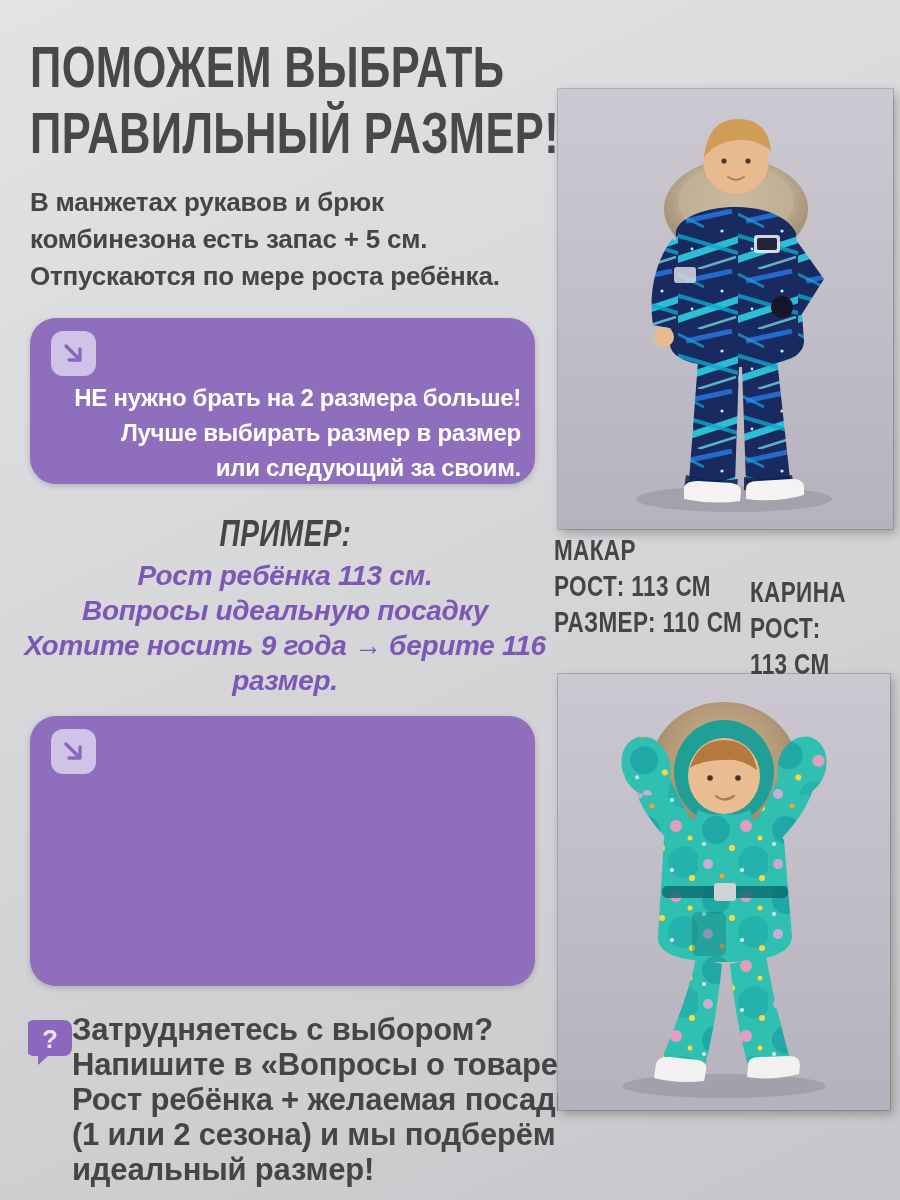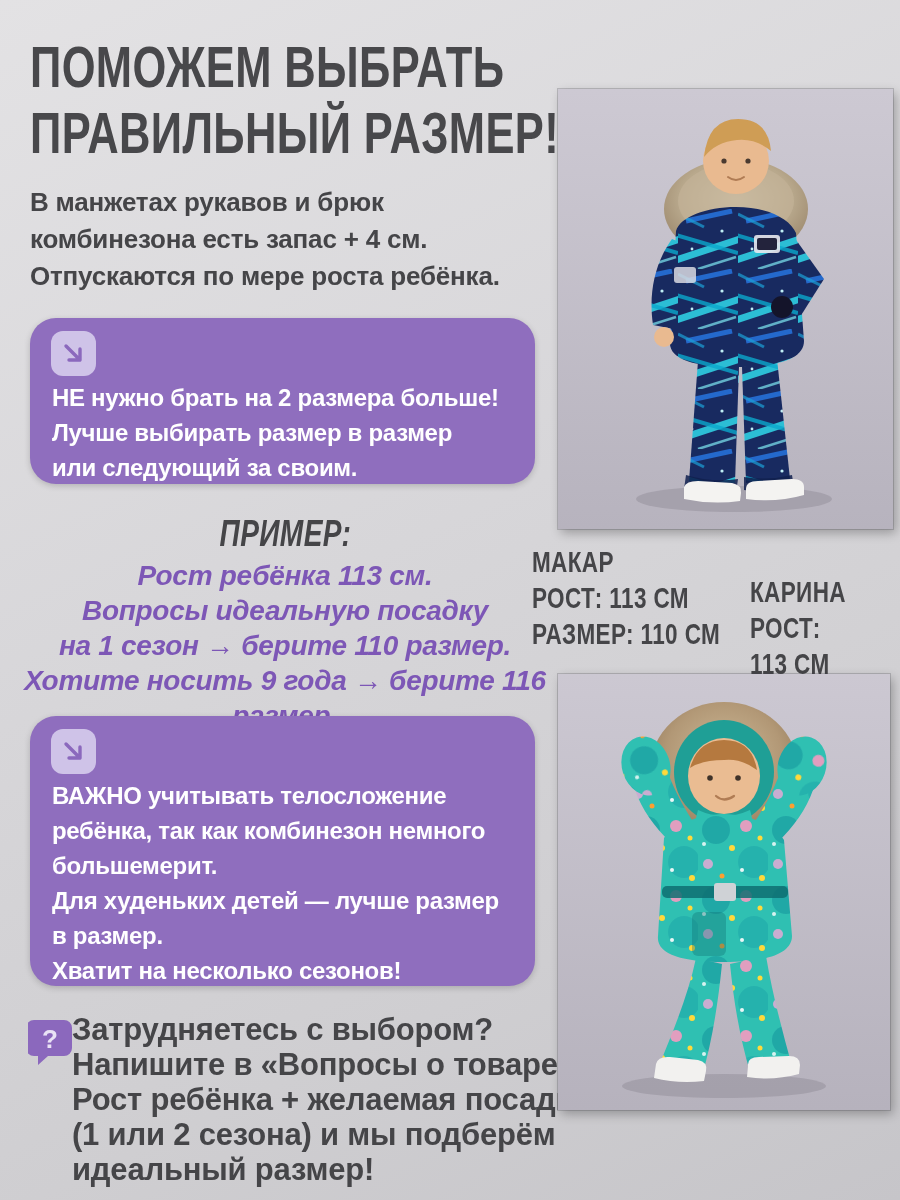--- a/index.html
+++ b/index.html
@@ -25,21 +25,21 @@
   .intro{
     position:absolute;left:30px;top:184px;
     font-size:26px;line-height:37px;font-weight:bold;
     color:#454548;letter-spacing:-0.2px;white-space:pre-line;
   }
   .purple-box{
     position:absolute;left:30px;width:505px;
     background:#8f6ebe;border-radius:26px;
     box-shadow:0 2px 6px rgba(0,0,0,0.18);
   }
-  .box-1{top:318px;height:166px;}
+  .box-1{top:318px;height:166px;text-align:right;}
   .box-2{top:716px;height:270px;}
   .box-icon{
     position:absolute;left:21px;top:13px;
     width:45px;height:45px;border-radius:12px;
     background:#cfc3e8;display:flex;align-items:center;justify-content:center;
   }
   .box-text{
     position:absolute;left:22px;top:62px;right:14px;
     color:#ffffff;font-weight:bold;
     font-size:24px;line-height:35px;letter-spacing:-0.3px;
@@ -72,71 +72,64 @@
     position:absolute;
     box-shadow:0 0 0 1px rgba(70,70,80,0.25), 3px 4px 10px rgba(0,0,0,0.28);
     background:linear-gradient(#cdc9d2,#bab6c0);
   }
   .photo-1{left:558px;top:89px;width:335px;height:440px;}
   .photo-2{left:558px;top:674px;width:332px;height:436px;}
   .caption{
     position:absolute;
     font-size:30px;line-height:36px;color:#454548;
   }
-  .caption-1{left:532px;top:532px;margin-top:12px;}
+  .caption-1{left:554px;top:532px;}
   .caption-2{left:750px;top:574px;}
   svg{display:block;}
 </style>
 </head>
 <body>
 
 <div class="canvas">
 
   <div class="page-title">
     <span class="condensed">ПОМОЖЕМ ВЫБРАТЬ
 ПРАВИЛЬНЫЙ РАЗМЕР!</span>
   </div>
 
   <div class="intro">В манжетах рукавов и брюк
-комбинезона есть запас + 4 см.
+комбинезона есть запас + 5 см.
 Отпускаются по мере роста ребёнка.</div>
 
   <div class="purple-box box-1">
     <div class="box-icon">
       <svg width="30" height="30" viewBox="0 0 30 30">
         <path d="M7 7 L21 21 M21 10 L21 21 L10 21" fill="none" stroke="#8b68bd" stroke-width="3.4" stroke-linecap="round" stroke-linejoin="round"></path>
       </svg>
     </div>
     <div class="box-text">НЕ нужно брать на 2 размера больше!
 Лучше выбирать размер в размер
 или следующий за своим.</div>
   </div>
 
   <div class="example-wrap">
     <div class="example-heading condensed" style="transform-origin:center top;">ПРИМЕР:</div>
     <div class="example-lines">
       <div>Рост ребёнка 113 см.</div>
       <div>Вопросы идеальную посадку</div>
-      <div>на 1 сезон → берите 110 размер.</div>
       <div>Хотите носить 9 года → берите 116 размер.</div>
     </div>
   </div>
 
   <div class="purple-box box-2">
     <div class="box-icon">
       <svg width="30" height="30" viewBox="0 0 30 30">
         <path d="M7 7 L21 21 M21 10 L21 21 L10 21" fill="none" stroke="#8b68bd" stroke-width="3.4" stroke-linecap="round" stroke-linejoin="round"></path>
       </svg>
     </div>
-    <div class="box-text">ВАЖНО учитывать телосложение
-ребёнка, так как комбинезон немного
-большемерит.
-Для худеньких детей — лучше размер
-в размер.
-Хватит на несколько сезонов!</div>
   </div>
 
   <div class="help-block">
     <div class="help-icon">
       <svg width="46" height="48" viewBox="0 0 46 48">
         <path d="M6 2 h30 a8 8 0 0 1 8 8 v20 a8 8 0 0 1 -8 8 h-16 l-10 9 v-9 h-4 a8 8 0 0 1 -8 -8 v-20 a8 8 0 0 1 8 -8 z" fill="#8b68bd"></path>
         <text x="22" y="30" text-anchor="middle" font-family="Liberation Sans, sans-serif" font-size="26" font-weight="bold" fill="#e9e2f5">?</text>
       </svg>
     </div>
     <div class="help-text">Затрудняетесь с выбором?

